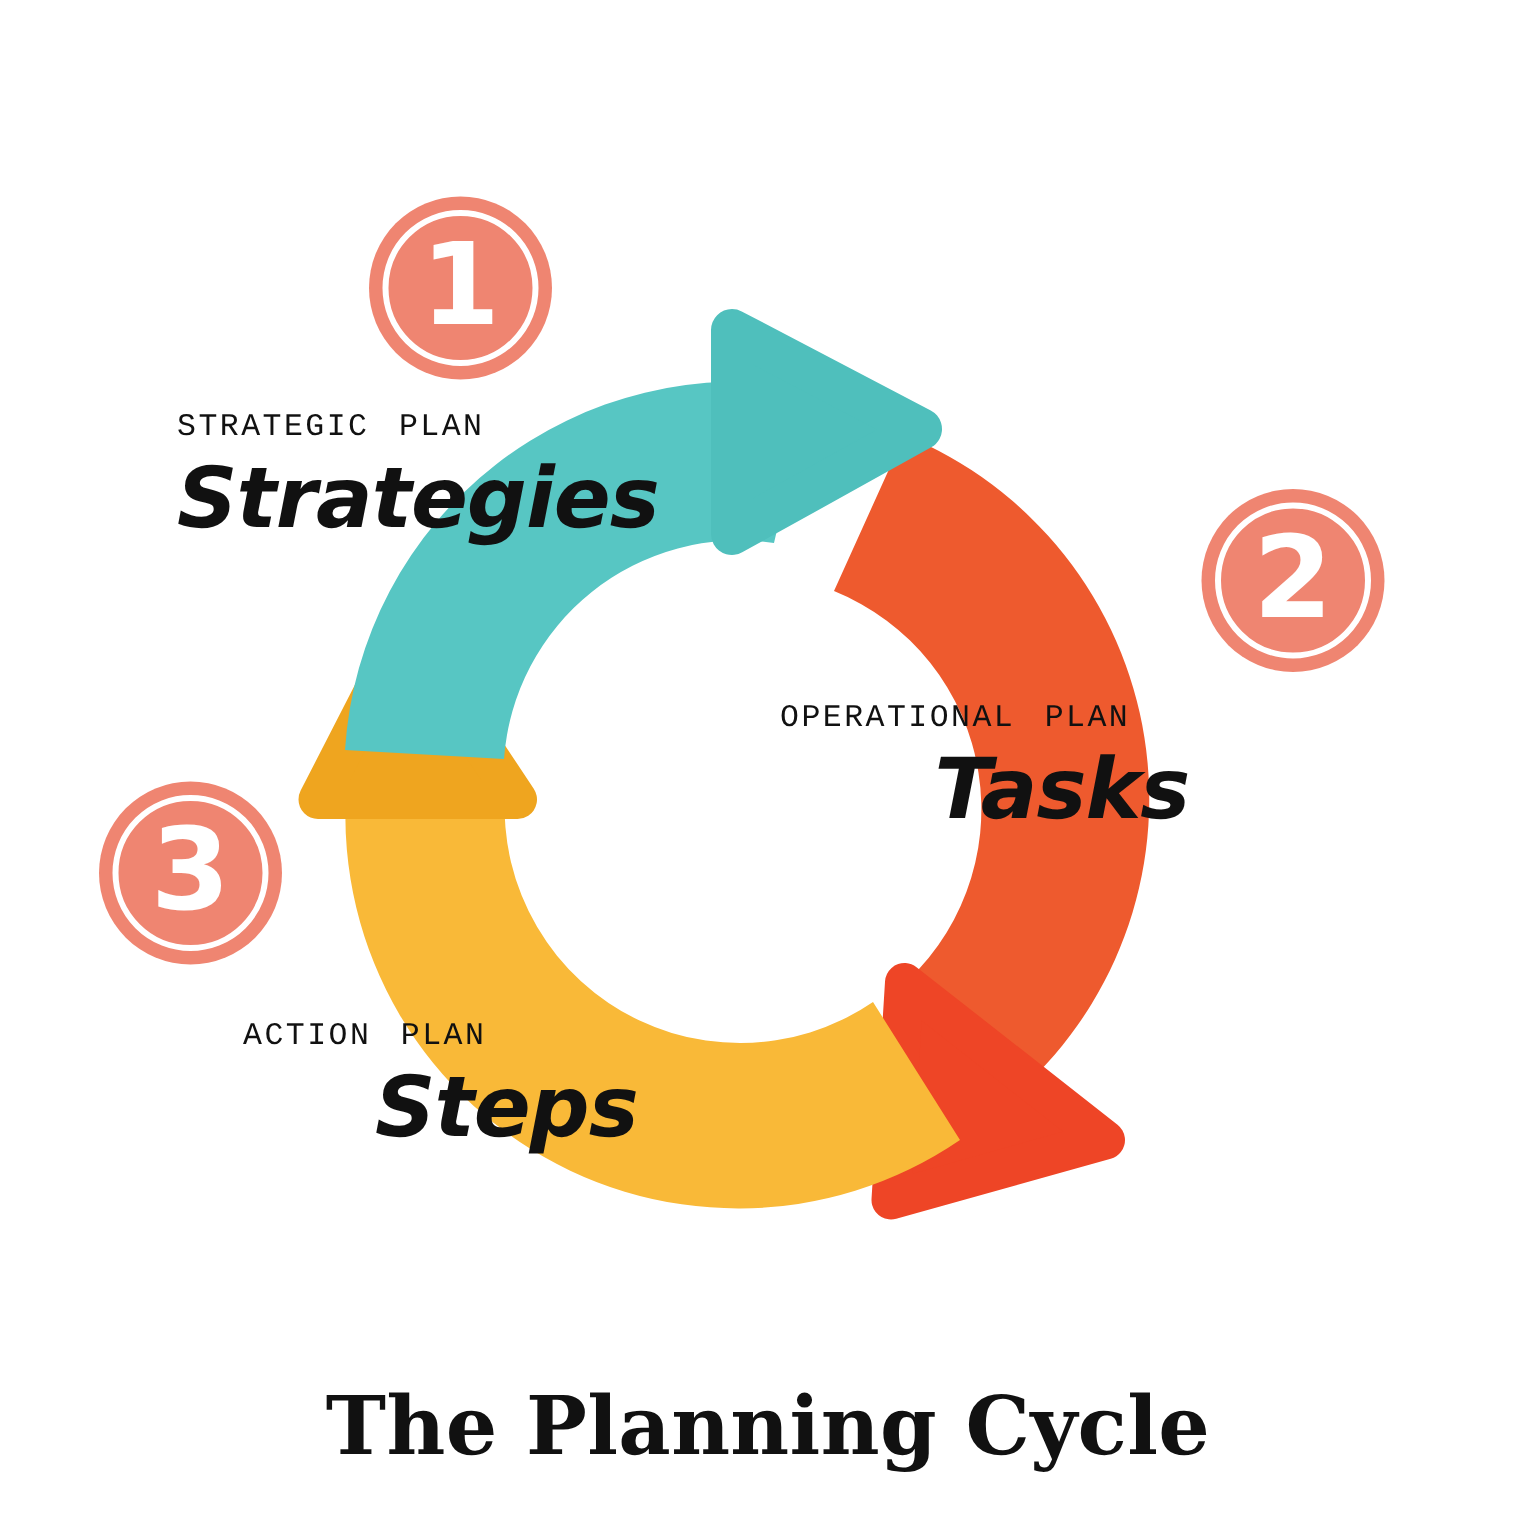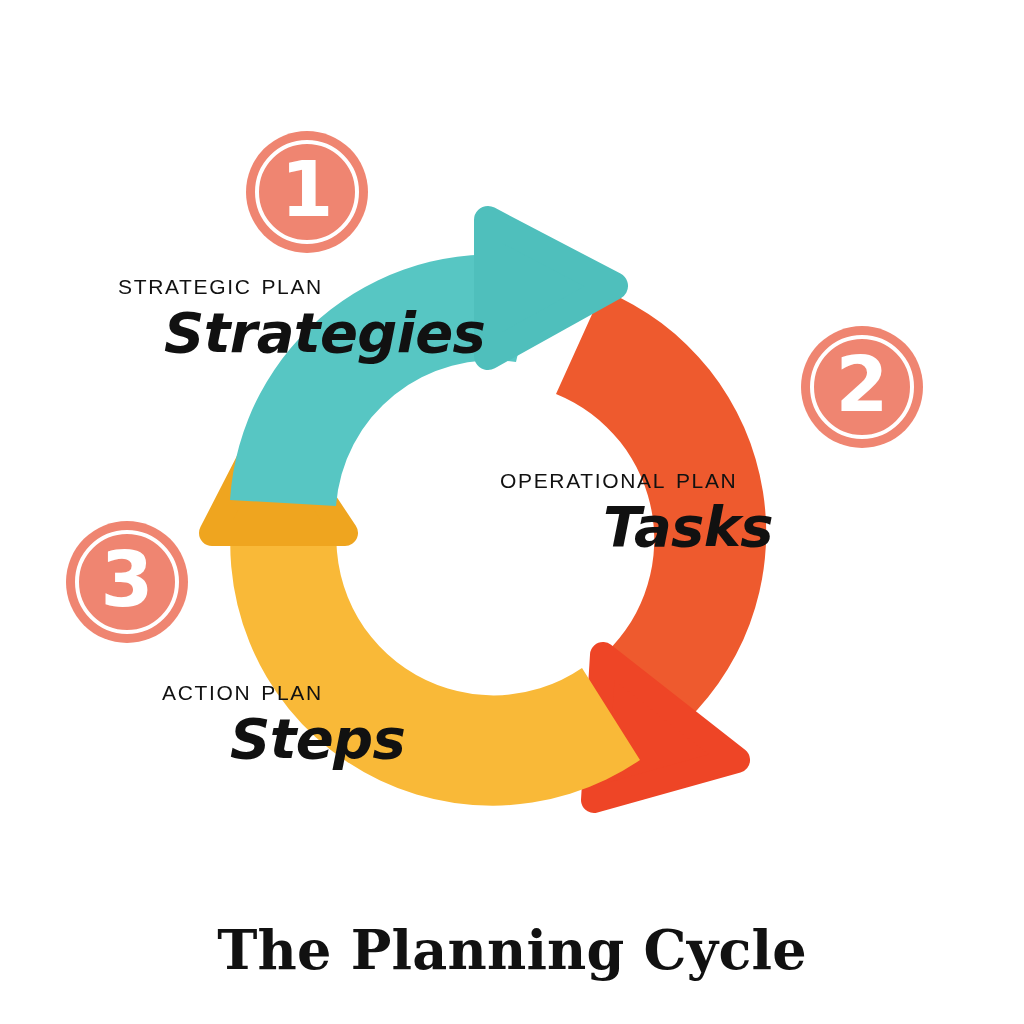--- a/index.html
+++ b/index.html
@@ -29,21 +29,21 @@
     display: block;
   }
 
   
   .step-label {
     position: absolute;
     z-index: 5;
     pointer-events: none;
   }
   .step-kicker {
-    font-family: Liberation Sans, sans-serif;
+    font-family: Liberation Mono, monospace;
     font-weight: 400;
     font-size: 30px;
     letter-spacing: 0.055em;
     color: #121212;
     white-space: nowrap;
     line-height: 1.05;
     font-variant: small-caps;
     text-transform: lowercase;
   }
   .step-kicker::first-letter { font-size: 1em; }
@@ -53,27 +53,27 @@
     font-style: italic;
     font-size: 56px;
     color: #0b0b0b;
     white-space: nowrap;
     line-height: 1.05;
     margin-top: 4px;
     letter-spacing: -0.012em;
   }
 
   #label-strategic { left: 118px; top: 268px; }
-  #label-strategic .step-value { margin-left: 46px; }
-
-  #label-operational { left: 500px; top: 462px; }
+  #label-strategic .step-value { }
+
+  #label-operational { left: 520px; top: 462px; }
   #label-operational .step-value { margin-left: 103px; }
 
   #label-action { left: 162px; top: 674px; }
-  #label-action .step-value { margin-left: 68px; }
+  #label-action .step-value { margin-left: 88px; }
 
   
   .badge {
     position: absolute;
     width: 122px;
     height: 122px;
     border-radius: 50%;
     z-index: 8;
     display: flex;
     align-items: center;

